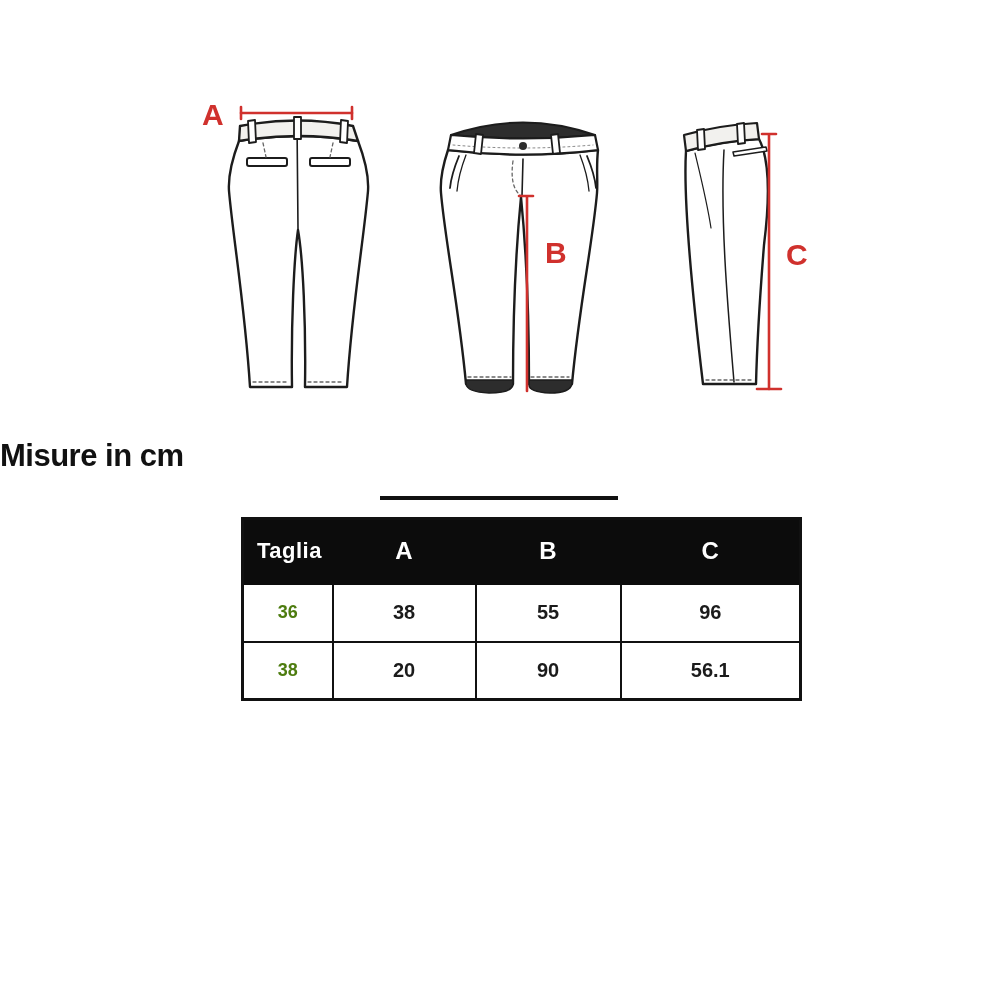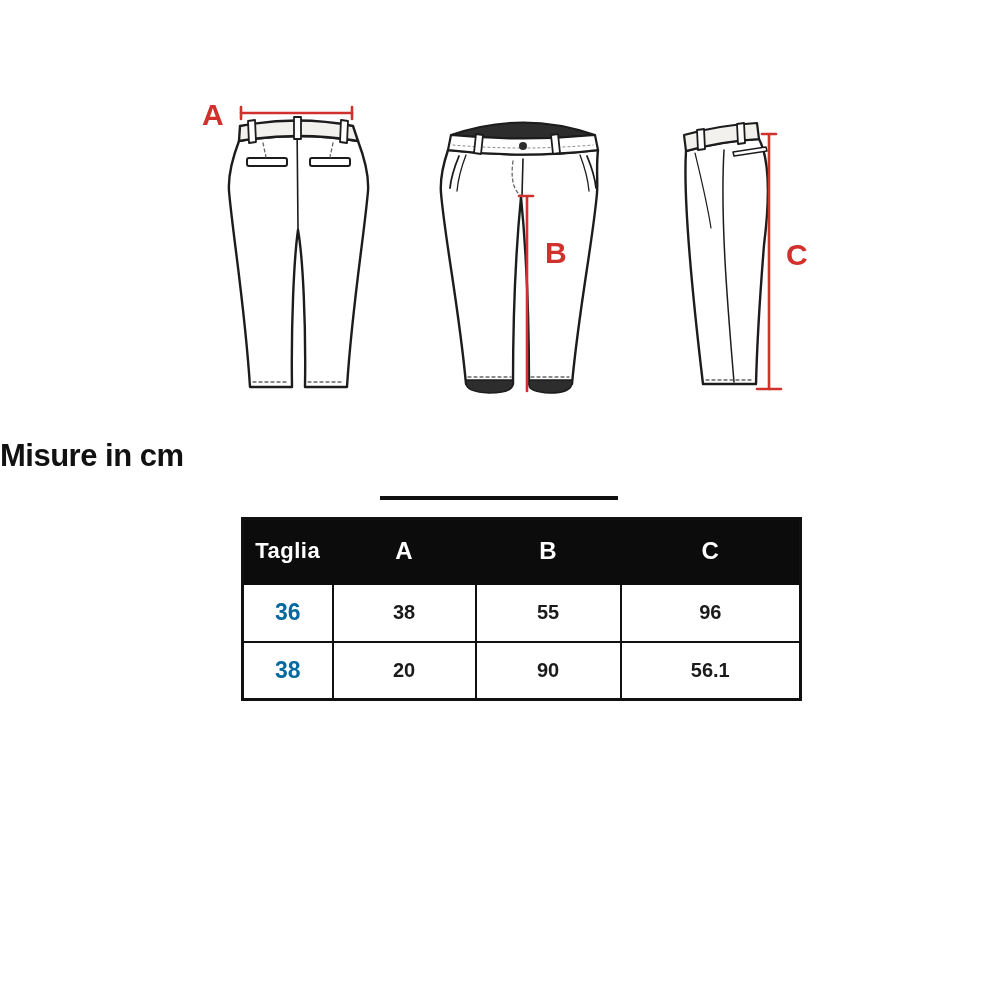--- a/index.html
+++ b/index.html
@@ -58,34 +58,35 @@
   }
   .size-table thead tr { height: 65px; }
   .size-table thead th {
     background: #0c0c0c;
     color: #ffffff;
     border-color: #0c0c0c;
     font-size: 24px;
     text-align: center;
   }
   .size-table thead th.taglia {
-    text-align: center;
+    text-align: left;
+    padding-left: 13px;
     font-size: 22px;
     letter-spacing: 0.5px;
   }
   .size-table tbody tr { height: 58px; }
   .size-table tbody td {
     background: #ffffff;
     color: #1b1b1b;
     text-align: center;
     font-size: 20px;
   }
   .size-table tbody td.size {
-    font-size: 23px;
-    color: #0369a1;
+    font-size: 18px;
+    color: #4d7c0f;
   }
 </style>
 </head>
 <body>
 
 <div class="canvas">
 
   <svg class="art" viewBox="0 0 1000 430" fill="none" stroke-linecap="round" stroke-linejoin="round">
 
     <g>

